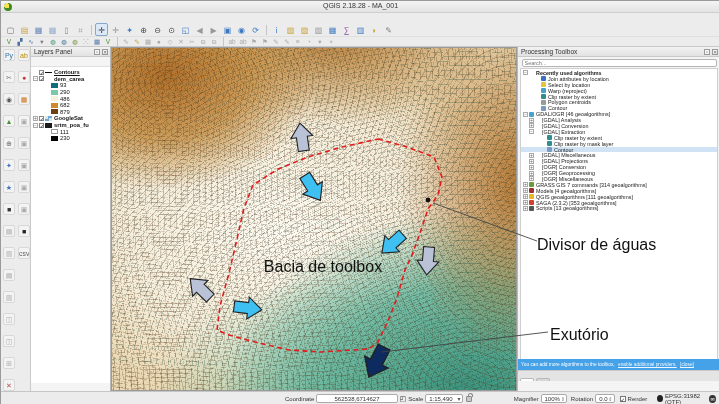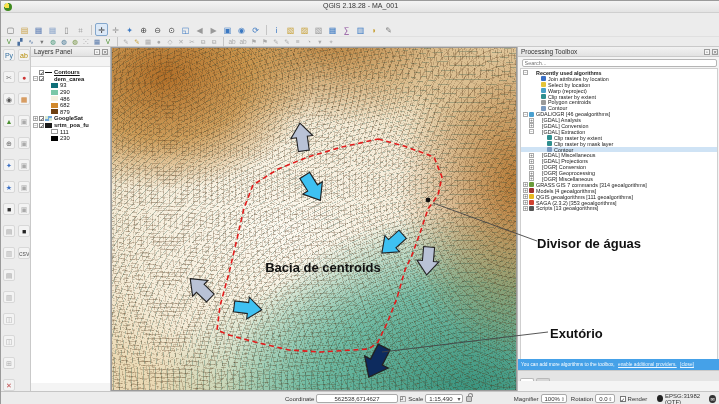--- a/index.html
+++ b/index.html
@@ -96,21 +96,21 @@
   #lock-icon{width:7px;height:6px;background:#c9c9c9;border:1px solid #8a8a8a;border-radius:1px;position:relative;margin-left:3px;box-sizing:border-box;}
   #lock-icon:before{content:"";position:absolute;left:1px;top:-4px;width:3px;height:3px;border:1px solid #8a8a8a;border-bottom:none;border-radius:3px 3px 0 0;}
   .sb-check{width:6px;height:6px;border:1px solid #777;background:#fff;font-size:5.5px;line-height:6px;text-align:center;color:#222;margin-right:2px;box-sizing:border-box;}
   #crs-btn{display:flex;align-items:center;gap:2px;margin-left:8px;}
   #crs-globe{width:7px;height:7px;border-radius:50%;background:#222;color:#fff;font-size:5px;line-height:7px;text-align:center;}
   #msg-icon{width:8px;height:8px;border-radius:50%;background:#333;color:#fff;font-size:5px;line-height:8px;text-align:center;margin-left:auto;margin-right:4px;}
 
   
   #overlay{position:absolute;left:0;top:0;z-index:60;pointer-events:none;}
   #annot-labels{position:absolute;left:0;top:0;width:719px;height:404px;z-index:61;pointer-events:none;}
-  .maplabel{position:absolute;font-weight:bold;color:#111;font-size:13px;white-space:nowrap;}
+  .maplabel{position:absolute;font-weight:normal;color:#111;font-size:16px;white-space:nowrap;}
   .maplabel.center{transform:translate(-50%,-50%);}
 </style>
 </head>
 <body>
 
 <div id="win">
 
   <div id="titlebar">
     <div id="qgis-logo"></div>
     <div id="title-text">QGIS 2.18.28 - MA_001</div>
@@ -505,17 +505,17 @@
       <path d="M0,-15 L11,-1 L5.5,-1 L5.5,13 L-5.5,13 L-5.5,-1 L-11,-1 Z" transform="translate(392 242) rotate(228) scale(1)" fill="#3ec1f2" stroke="#222" stroke-width="1.1"></path>
       <path d="M0,-15 L11,-1 L5.5,-1 L5.5,13 L-5.5,13 L-5.5,-1 L-11,-1 Z" transform="translate(427 259) rotate(185) scale(1)" fill="#b9c2d6" stroke="#222" stroke-width="1.1"></path>
       <path d="M0,-15 L11,-1 L5.5,-1 L5.5,13 L-5.5,13 L-5.5,-1 L-11,-1 Z" transform="translate(200 288) rotate(-46) scale(1)" fill="#b9c2d6" stroke="#222" stroke-width="1.1"></path>
       <path d="M0,-15 L11,-1 L5.5,-1 L5.5,13 L-5.5,13 L-5.5,-1 L-11,-1 Z" transform="translate(246 307) rotate(97) scale(1)" fill="#3ec1f2" stroke="#222" stroke-width="1.1"></path>
       <path d="M0,-15 L11,-1 L5.5,-1 L5.5,13 L-5.5,13 L-5.5,-1 L-11,-1 Z" transform="translate(376 360) rotate(207) scale(1.2)" fill="#0d2b5e" stroke="#222" stroke-width="1.1"></path>
       <line x1="432" y1="202" x2="536" y2="240" stroke="#444" stroke-width="0.9"></line>
       <line x1="547" y1="331" x2="381" y2="351" stroke="#444" stroke-width="0.9"></line>
       <circle cx="427" cy="199" r="2.4" fill="#111"></circle>
     </svg>
   <div id="annot-labels">
-      <div class="maplabel center" style="left: 322px; top: 266px;">Bacia de centroids</div>
+      <div class="maplabel center" style="left: 322px; top: 266px;">Bacia de toolbox</div>
       <div class="maplabel " style="left: 536px; top: 235px;">Divisor de águas</div>
       <div class="maplabel " style="left: 549px; top: 325px;">Exutório</div>
     </div>
 </div>
 
 </body></html>

